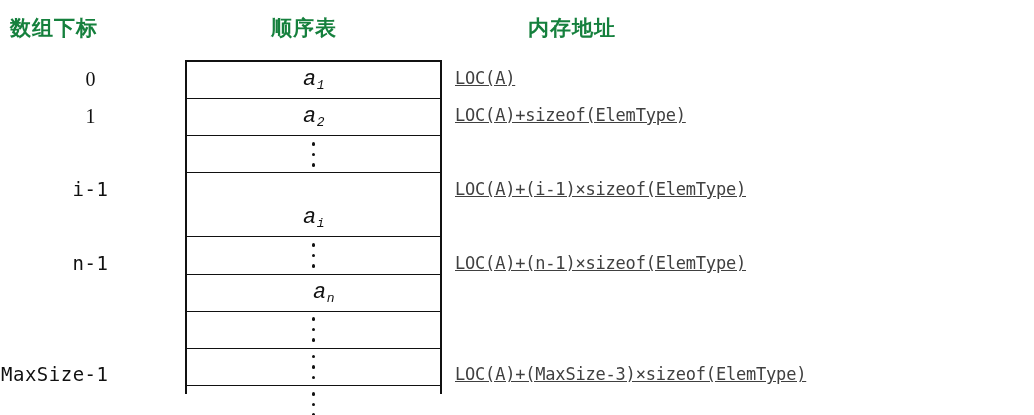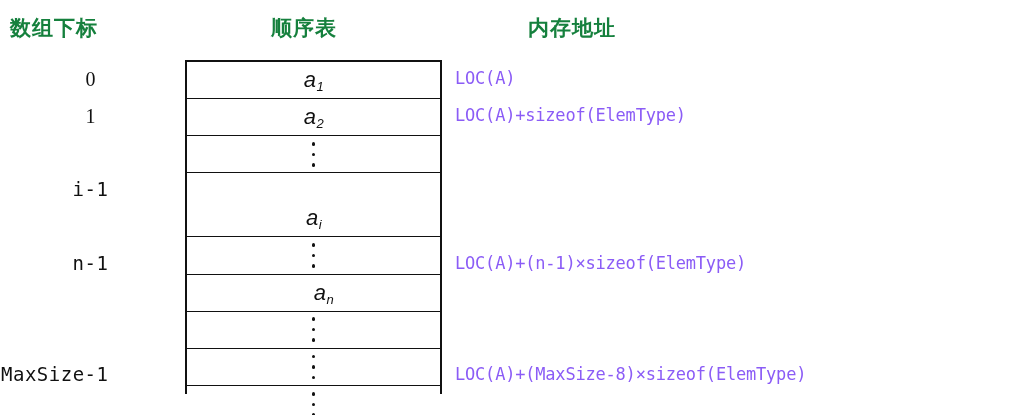--- a/index.html
+++ b/index.html
@@ -77,21 +77,21 @@
     box-sizing: border-box;
     border-bottom: 1.6px solid #111111;
     display: flex;
     align-items: center;
     justify-content: center;
     background: #ffffff;
   }
   .row:last-child { border-bottom: none; }
 
   .cell-elem {
-    font-family: Liberation Sans, sans-serif;
+    font-family: Liberation Mono, monospace;
     font-style: italic;
     font-size: 22px;
     line-height: 1;
     white-space: nowrap;
   }
   .cell-elem sub {
     font-size: 13px;
     font-style: italic;
     vertical-align: baseline;
     position: relative;
@@ -124,21 +124,22 @@
     height: 334px;
   }
   .addr-cell {
     position: absolute;
     left: 0;
     font-family: "DejaVu Sans Mono", "Liberation Mono", monospace;
     font-size: 17px;
     letter-spacing: -0.2px;
     white-space: nowrap;
     line-height: 1;
-    color: #8b5cf6;
+    color: #404040;
+    text-decoration: underline;
   }
 </style>
 </head>
 <body>
 
 <div class="header" id="hdr-index">数组下标</div>
 <div class="header" id="hdr-list">顺序表</div>
 <div class="header" id="hdr-address">内存地址</div>
 
 <div class="index-col" id="index-col">
@@ -195,15 +196,16 @@
         <i></i>
         <i></i>
         <i></i>
       </span>
     </div>
   </div>
 
 <div class="addr-col" id="addr-col">
     <div class="addr-cell" style="top: 9.55556px;">LOC(A)</div>
     <div class="addr-cell" style="top: 46.6667px;">LOC(A)+sizeof(ElemType)</div>
+    <div class="addr-cell" style="top: 120.889px;">LOC(A)+(i-1)×sizeof(ElemType)</div>
     <div class="addr-cell" style="top: 195.111px;">LOC(A)+(n-1)×sizeof(ElemType)</div>
-    <div class="addr-cell" style="top: 306.444px;">LOC(A)+(MaxSize-8)×sizeof(ElemType)</div>
+    <div class="addr-cell" style="top: 306.444px;">LOC(A)+(MaxSize-3)×sizeof(ElemType)</div>
   </div>
 
 </body></html>

